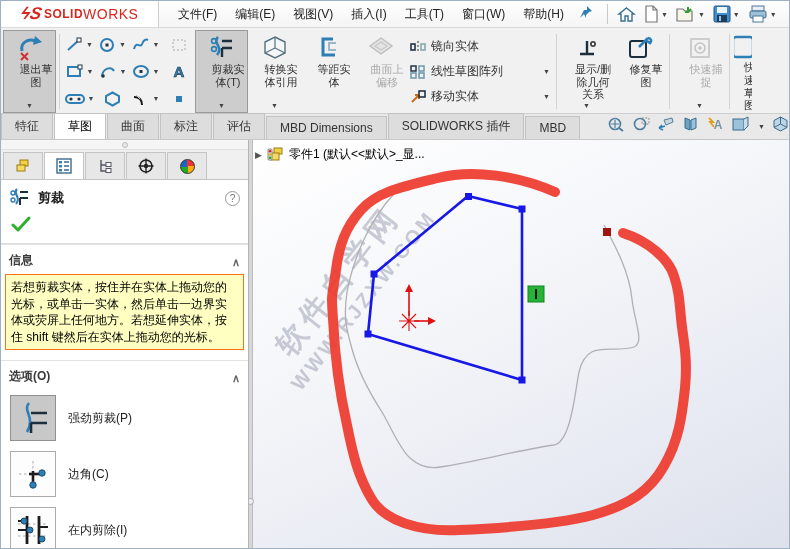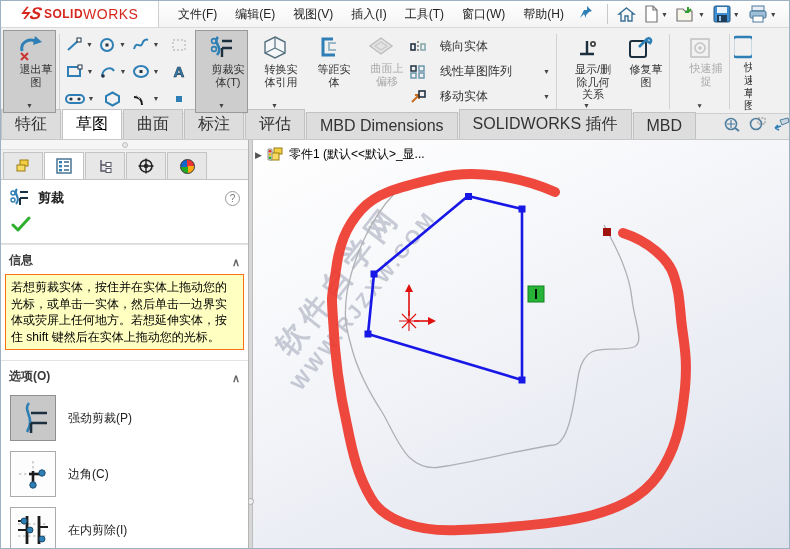--- a/index.html
+++ b/index.html
@@ -20,32 +20,32 @@
   .qbtn { display:flex; align-items:center; padding:2px 3px; }
   .caret { font-size:7px; color:#444; margin-left:2px; }
 
   
   .ribbon { height:86px; flex:0 0 86px; background:#f1f1f1; display:flex; align-items:stretch; padding:2px 0 0 2px; border-bottom:1px solid #cfcfcf; overflow:hidden; }
   .rsep { width:1px; background:#d2d2d2; margin:4px 3px; }
   .bigbtn { width:53px; display:flex; flex-direction:column; align-items:center; padding-top:3px; font-size:11px; color:#333; text-align:center; line-height:1.15; border:1px solid transparent; position:relative; }
   .bigbtn .blabel { margin-top:1px;margin-left:13px; }
   .bigbtn .bcaret { position:absolute; bottom:2px; font-size:7px; color:#444; }
   .bigbtn.pressed { background:#cdcdcd; border:1px solid #9a9a9a; }
-  .bigbtn.disabled { color:#aaa;font-family:Liberation Mono, monospace; }
+  .bigbtn.disabled { color:#aaa; }
   .bicon { width:30px; height:28px; display:flex; align-items:center; justify-content:center; }
   .grid { display:grid; grid-template-rows:repeat(3,26px); grid-auto-flow:row; grid-template-columns:repeat(4,33px); align-content:center; row-gap:1px; }
   .cell { display:flex; align-items:center; justify-content:center; gap:1px; }
   .listcol { display:flex; flex-direction:column; justify-content:center; gap:4px; width:146px; }
-  .listbtn { display:flex; align-items:center; gap:14px; font-size:12px; color:#333; padding:2px 3px; }
+  .listbtn { display:flex; align-items:center; gap:5px; font-size:12px; color:#333; padding:2px 3px; }
   .listbtn .lcaret { margin-left:auto; font-size:7px; color:#444; }
   .clipbtn { width:20px; overflow:hidden; }
 
   
   .tabrow { height:26px; flex:0 0 26px; background:#e9e9e9; display:flex; align-items:flex-end; border-bottom:1px solid #c8c8c8; }
-  .tab { font-size:16px; color:#333; padding:4px 13px 4px; background:#dddddd; border:1px solid #c2c2c2; border-bottom:none; margin-right:1px; white-space:nowrap; }
+  .tab { font-size:12px; color:#333; padding:4px 13px 4px; background:#dddddd; border:1px solid #c2c2c2; border-bottom:none; margin-right:1px; white-space:nowrap; }
   .tab.active { background:#ffffff; color:#000; }
   .viewicons { display:flex; align-items:center; margin-left:26px; gap:7px; padding-bottom:3px; }
 
   
   .content { flex:1; display:flex; min-height:0; }
   .panel { width:248px; flex:0 0 248px; background:#ffffff; border-right:1px solid #b4b4b4; position:relative; font-size:12px; overflow:hidden; }
   .panel-grip { height:10px; display:flex; align-items:center; justify-content:center; background:#f5f5f5; border-bottom:1px solid #e0e0e0; }
   .grip-dot { width:6px; height:6px; border-radius:50%; background:#e8e8e8; border:1px solid #bdbdbd; }
   .pmtabs { display:flex; padding:2px 2px 0 2px; border-bottom:1px solid #c4c4c4; background:#f0f0f0; }
   .pmtab { width:40px; height:27px; border:1px solid #c4c4c4; border-bottom:none; background:#e7e7e7; display:flex; align-items:center; justify-content:center; margin-right:1px; }

